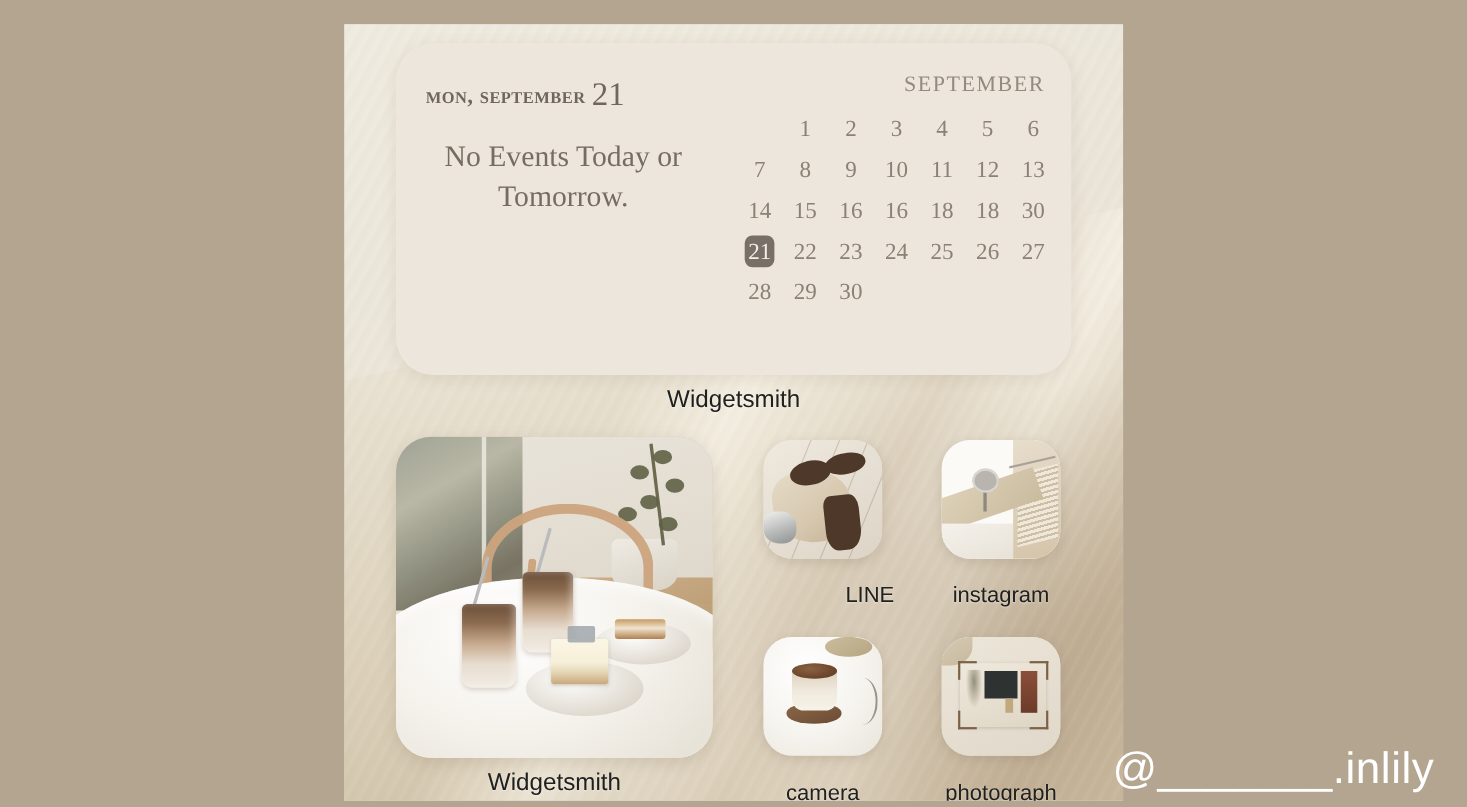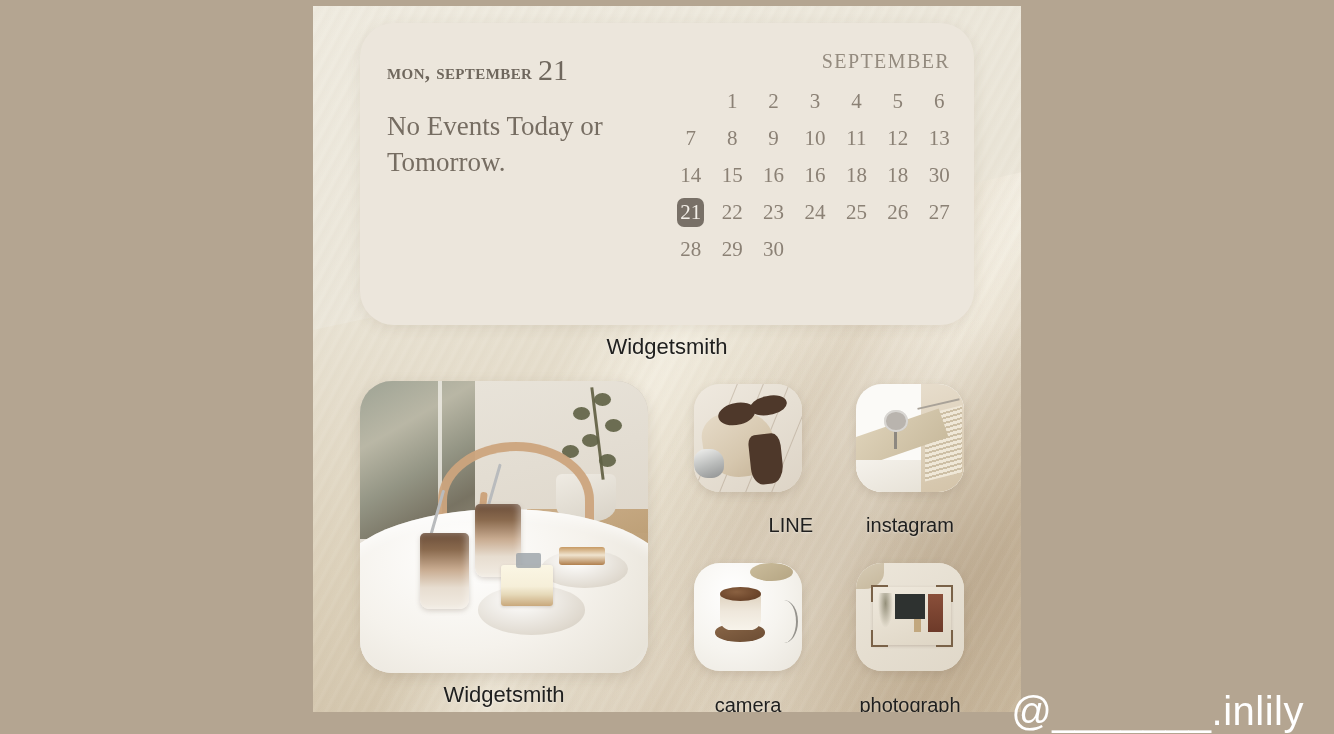--- a/index.html
+++ b/index.html
@@ -19,21 +19,21 @@
   #canvas {
     position: absolute;
     inset: 0;
     background: #b4a591;
   }
 
   
   #phone-screen {
     position: absolute;
     left: 313px;
-    top: 6px;
+    top: 22px;
     width: 708px;
     height: 706px;
     overflow: hidden;
     background: #ded8c9;
   }
 
   
   .wallpaper {
     position: absolute;
     inset: 0;
@@ -114,20 +114,21 @@
     letter-spacing: 0;
     vertical-align: -1px;
   }
   .cal-events {
     margin-top: 22px;
     font-family: "Liberation Serif", serif;
     font-size: 27px;
     line-height: 1.33;
     color: #766d62;
     width: 250px;
+    text-align: center;
   }
 
   .cal-right {
     position: absolute;
     right: 14px;
     top: 27px;
     width: 290px;
   }
   .cal-month {
     font-family: "Liberation Serif", serif;
@@ -435,21 +436,21 @@
   .art-ph .notch {
     position: absolute; left: -4%; top: -2%; width: 30%; height: 26%;
     border-radius: 0 0 60% 0;
     background: linear-gradient(150deg,#d8cdb8,#c6b89c);
   }
 
   
   #watermark {
     position: absolute;
     right: 30px;
-    bottom: 0;
+    bottom: 12px;
     color: #ffffff;
     font-size: 40px;
     letter-spacing: .5px;
     font-family: "Liberation Sans", sans-serif;
     white-space: nowrap;
   }
 </style>
 </head>
 <body>
 

